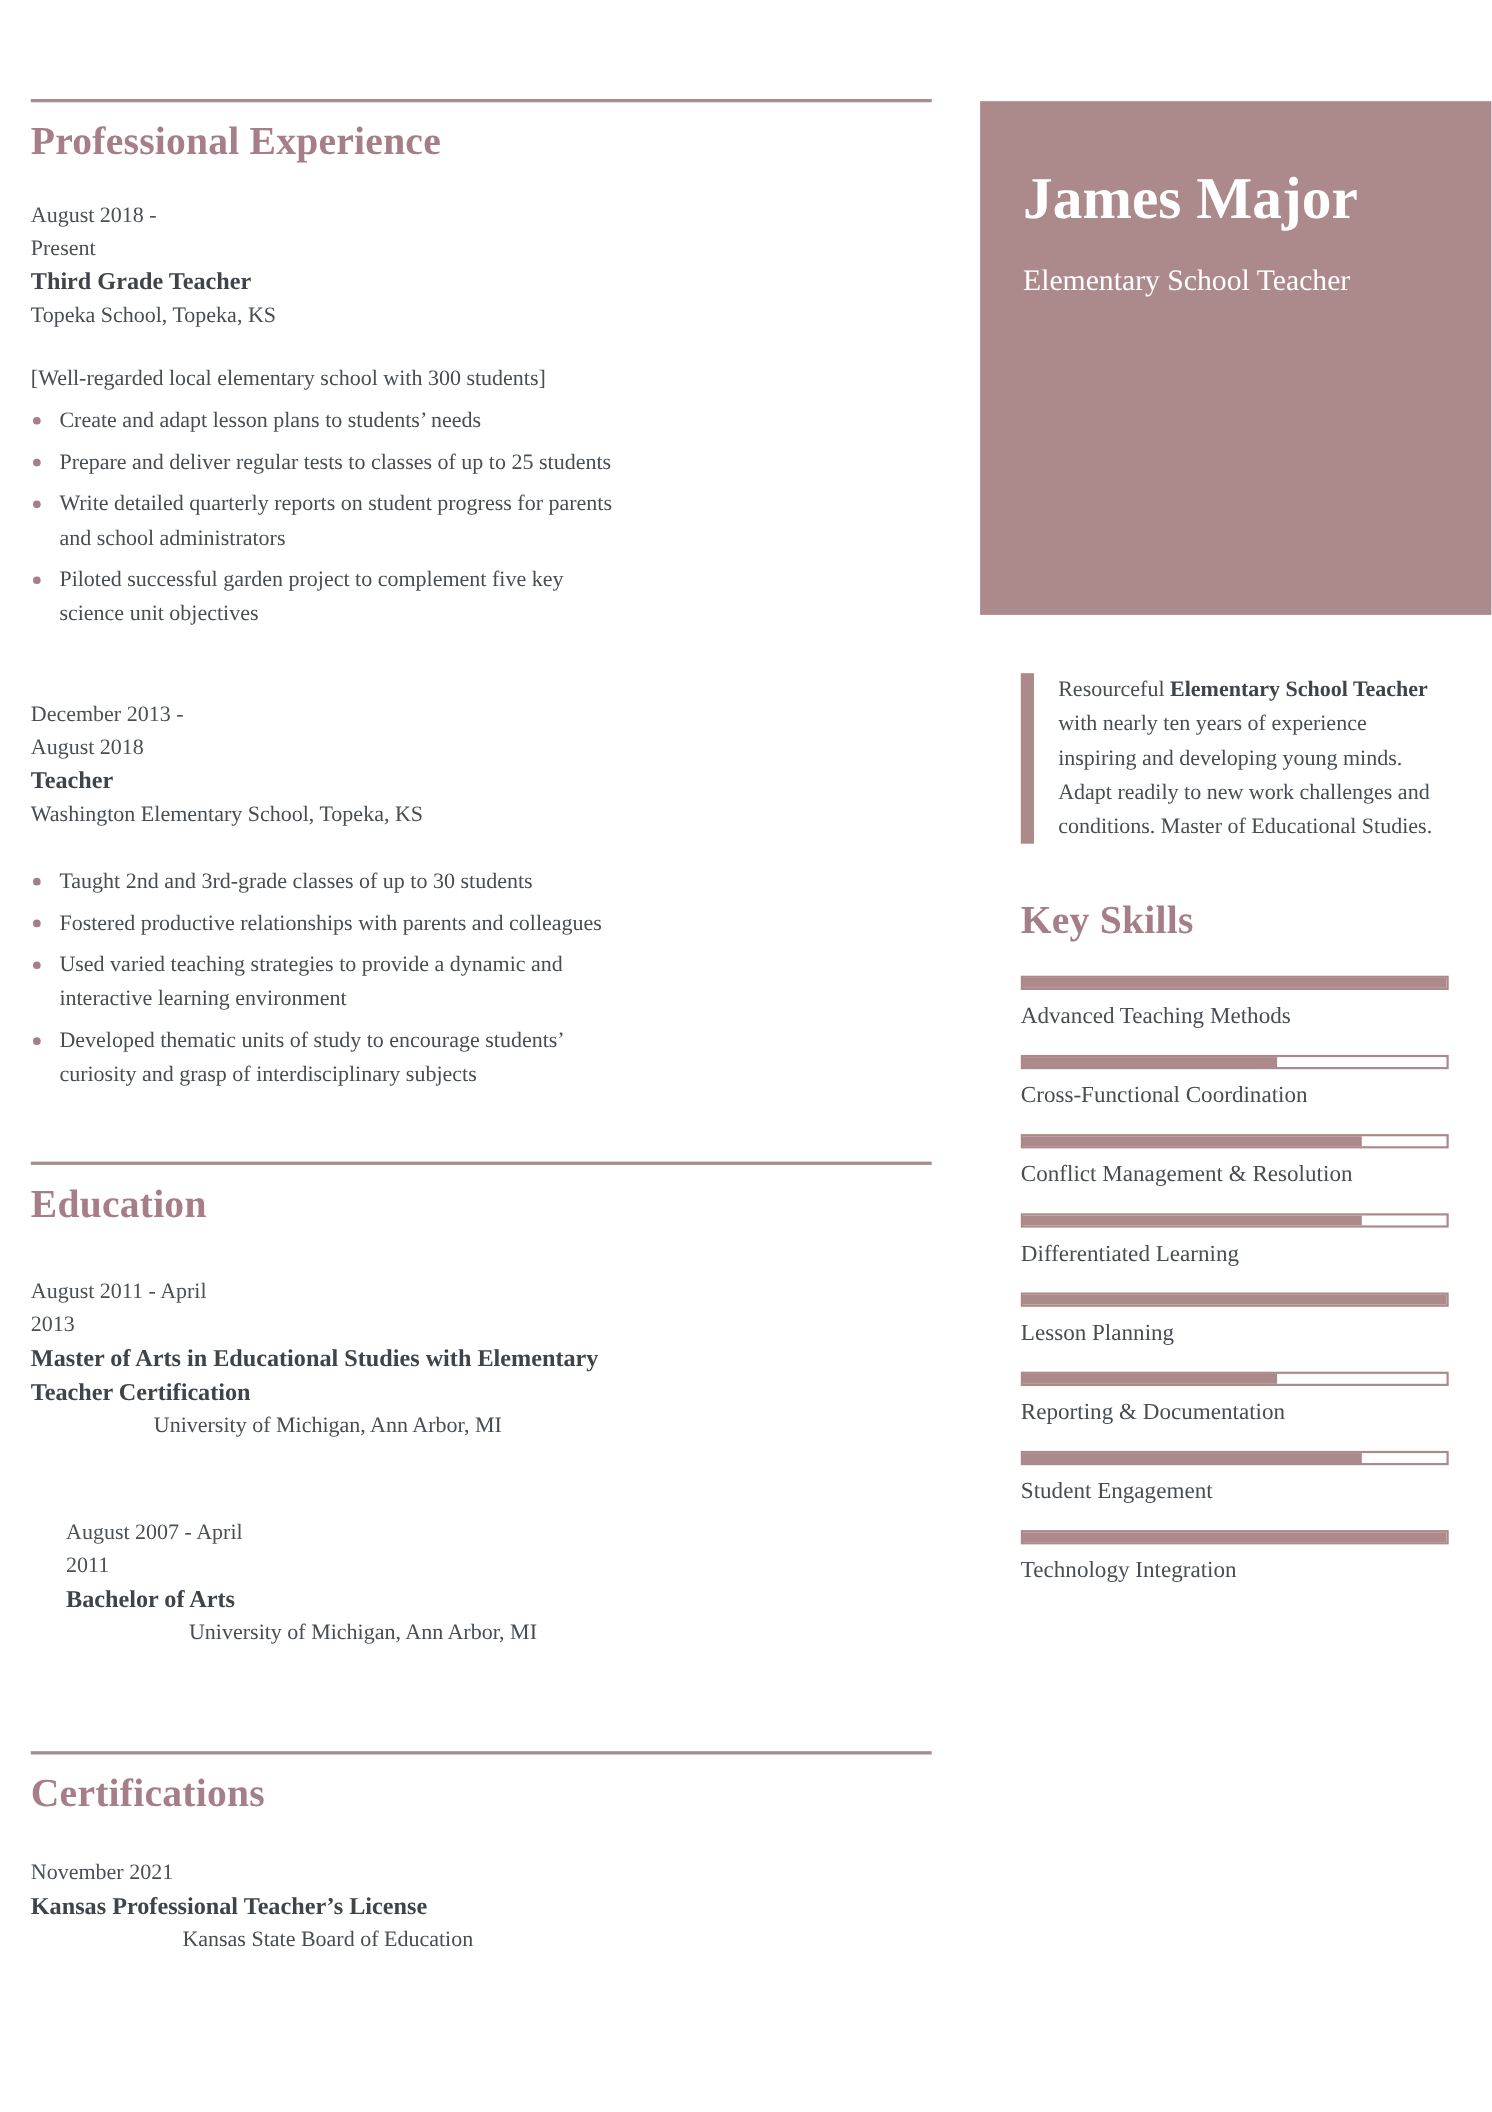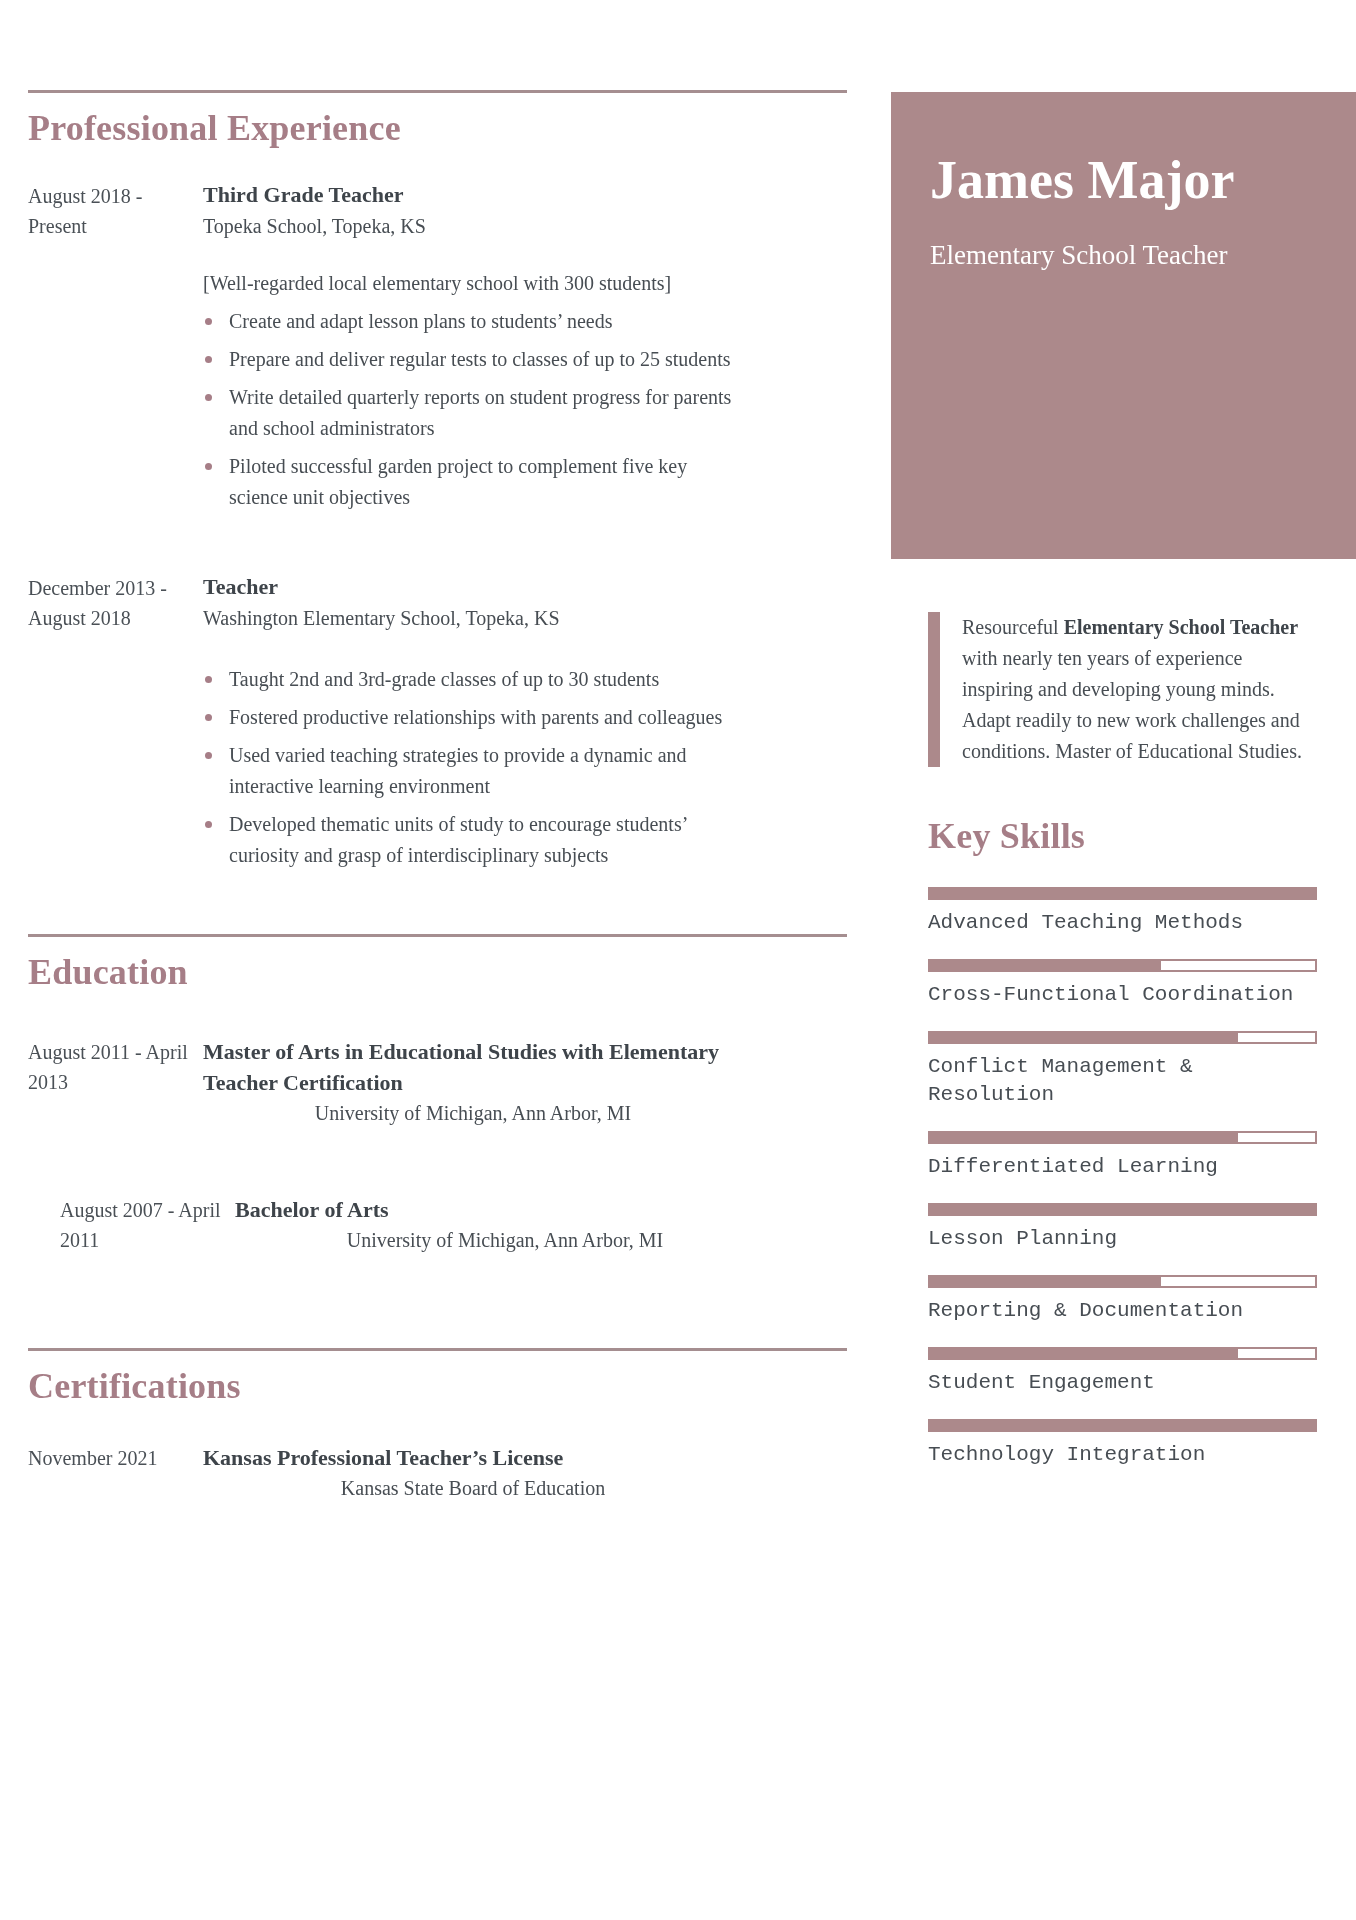--- a/index.html
+++ b/index.html
@@ -23,21 +23,21 @@
   
   .left-col{position:absolute;left:28px;top:0;width:820px;}
   .divider{height:3px;background:var(--accent-line);width:819px;}
   .top-divider{margin-top:90px;}
   .divider-education{margin-top:56px;}
   .divider-certifications{margin-top:93px;}
   .section-heading{
     font-size:36px;line-height:44px;font-weight:bold;
     color:var(--accent-heading);margin-top:13px;letter-spacing:.2px;
   }
-  .row{display:flex;}
+  .row{display:flex;flex-direction:column;}
   .row-dates{
     width:175px;flex:none;font-size:20px;line-height:30px;
     color:#4a5056;padding-top:1px;
   }
   .row-content{width:540px;flex:none;}
   .job-row-1{margin-top:30px;}
   .job-row-2{margin-top:52px;}
   .edu-row-1{margin-top:42px;}
   .edu-row-2{margin-top:66px;margin-left:32px;}
   .cert-row-1{margin-top:34px;}
@@ -69,21 +69,21 @@
   .contact .phone{margin-top:2px;}
 
   
   .right-col{position:absolute;left:928px;top:612px;width:389px;}
   .summary{display:flex;}
   .summary-bar{width:12px;flex:none;background:var(--accent-panel);margin-right:22px;}
   .summary-text{font-size:20px;line-height:31px;width:355px;color:var(--text-body);}
   .summary-text strong{color:var(--text-dark);}
   .skills-heading{margin-top:47px;}
   .skills{margin-top:29px;}
-  .skill{margin-bottom:22px;font-family:Liberation Mono, monospace;}
+  .skill{margin-bottom:22px;}
   .skill-track{
     height:13px;box-sizing:border-box;border:2px solid var(--accent-panel);
     background:#ffffff;
   }
   .skill-fill{height:100%;background:var(--accent-panel);}
   .skill-label{margin-top:9px;font-size:21px;line-height:28px;color:var(--text-body);}
 </style>
 </head>
 <body>
 

